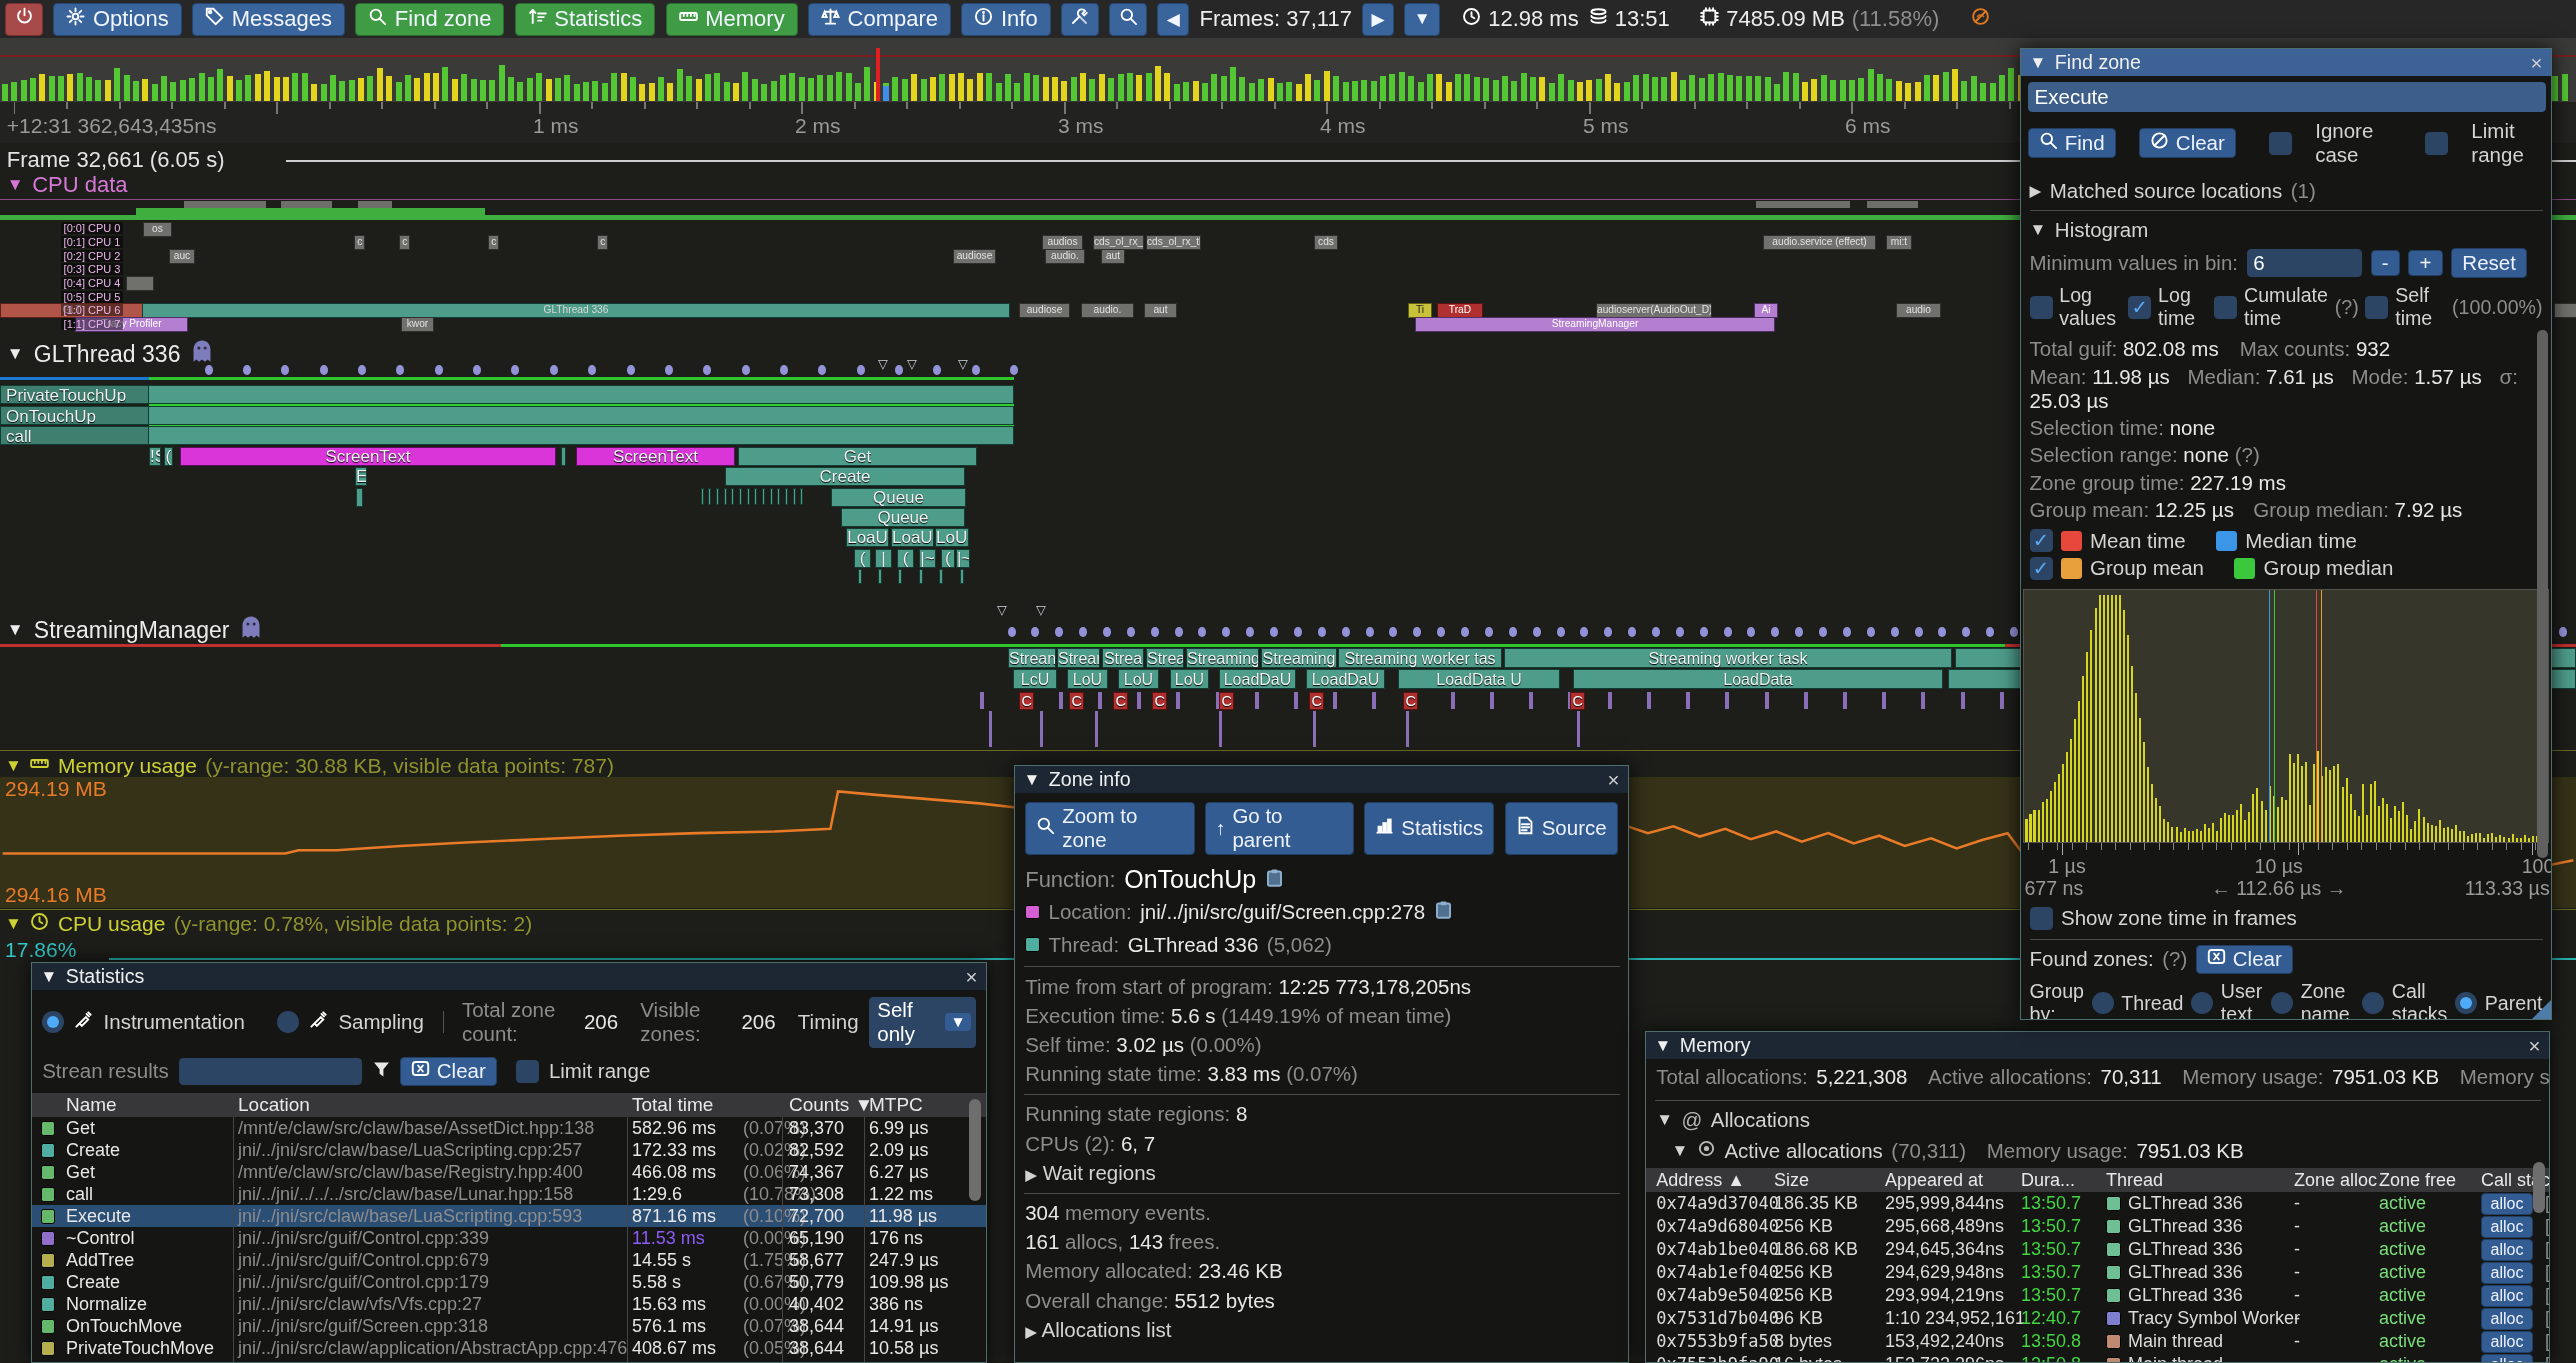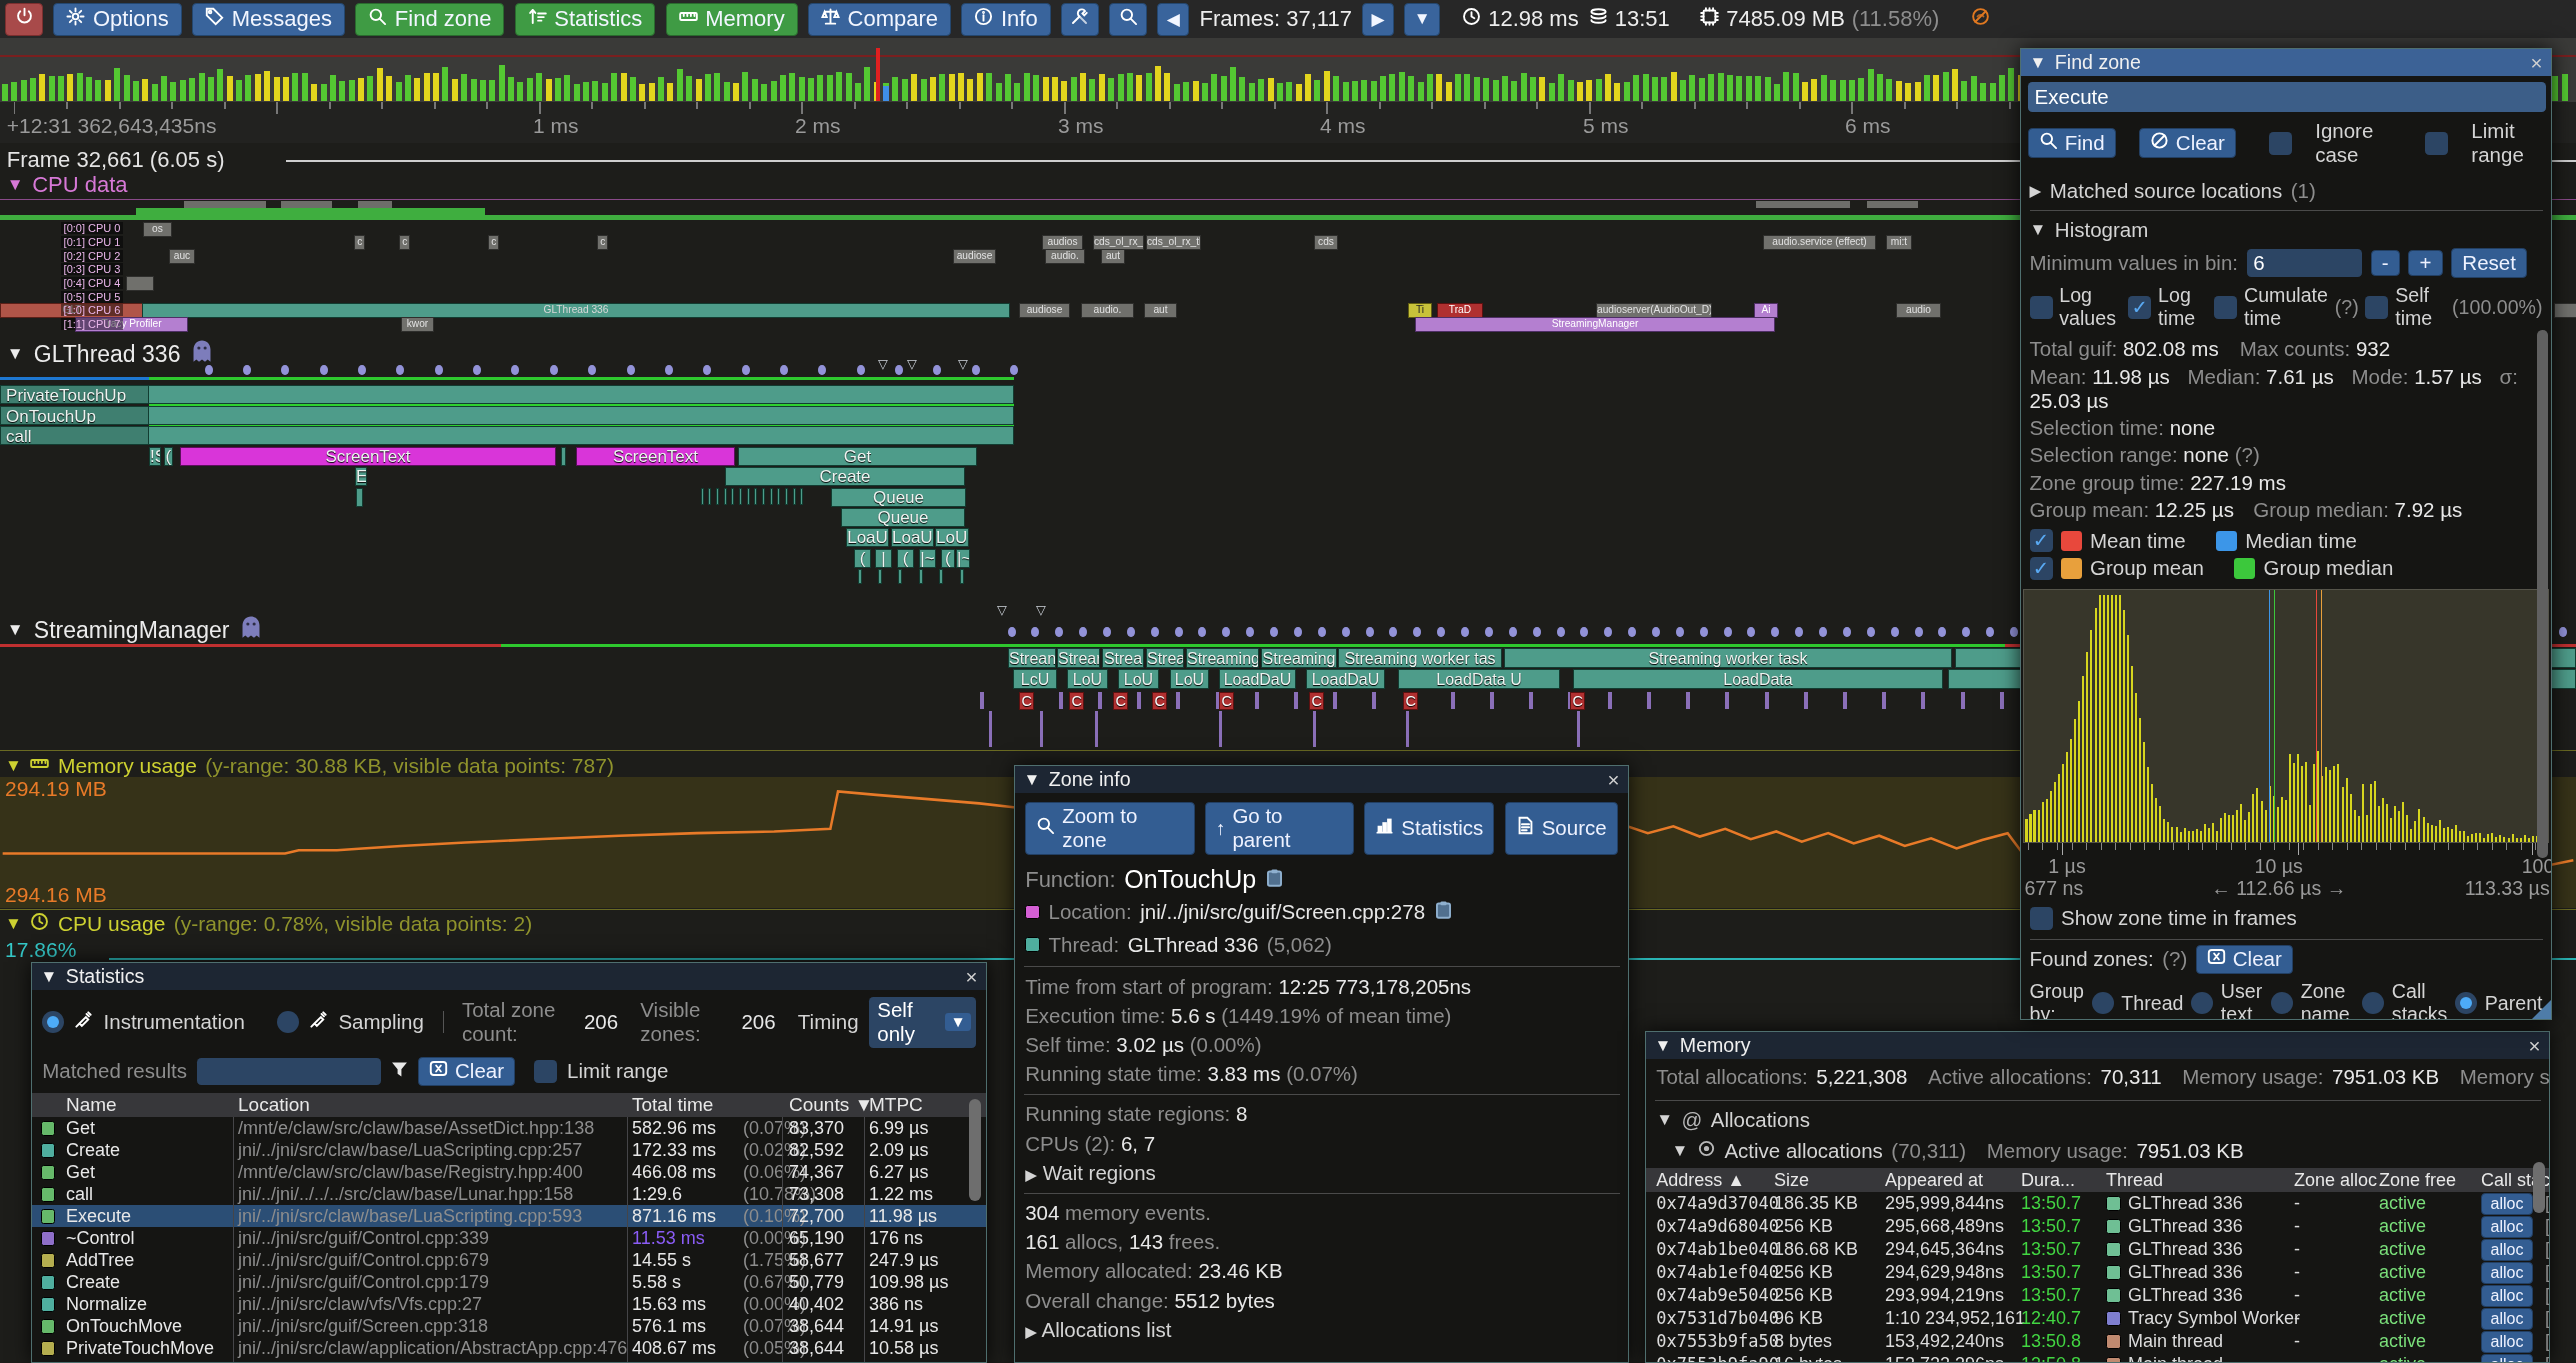--- a/index.html
+++ b/index.html
@@ -842,21 +842,21 @@
       <span class="w">206</span>
       <span class="dim" style="margin-left:12px;">Visible zones:</span>
       <span class="w">206</span>
       <span style="margin-left:12px;">Timing</span>
       <span class="inpt" style="display:inline-flex;align-items:center;gap:25.6px;padding:1.7px 5.1px 1.7px 8.5px;">
         <span>Self only</span>
         <span style="background:#335d92;border-radius:3.4px;padding:0 5.1px;font-size:15.3px;">▼</span>
       </span>
     </div>
     <div style="display:flex;align-items:center;gap:10.2px;padding:1.7px 10.2px 6.8px;">
-      <span class="dim">Matched results</span>
+      <span class="dim">Strean results</span>
       <input class="inpt" style="width: 170px; height: 24px;">
       <span id="ic-funnel"><svg width="17" height="17" viewBox="0 0 16 16" fill="#e8e8e8">
             <path d="M1 1.5h14L9.8 7.8v6.7l-3.6-2.4V7.8z"></path>
           </svg></span>
       <span class="bbtn">
           <span id="ic-clr1"><svg width="19" height="19" viewBox="0 0 16 16" fill="none" stroke="#fff" stroke-width="1.6" stroke-linecap="round">
               <rect x="1.5" y="2.5" width="13" height="11" rx="2.5"></rect>
               <path d="M6 5.5L10 10.5M10 5.5L6 10.5"></path>
             </svg></span>
           <span>Clear</span>

